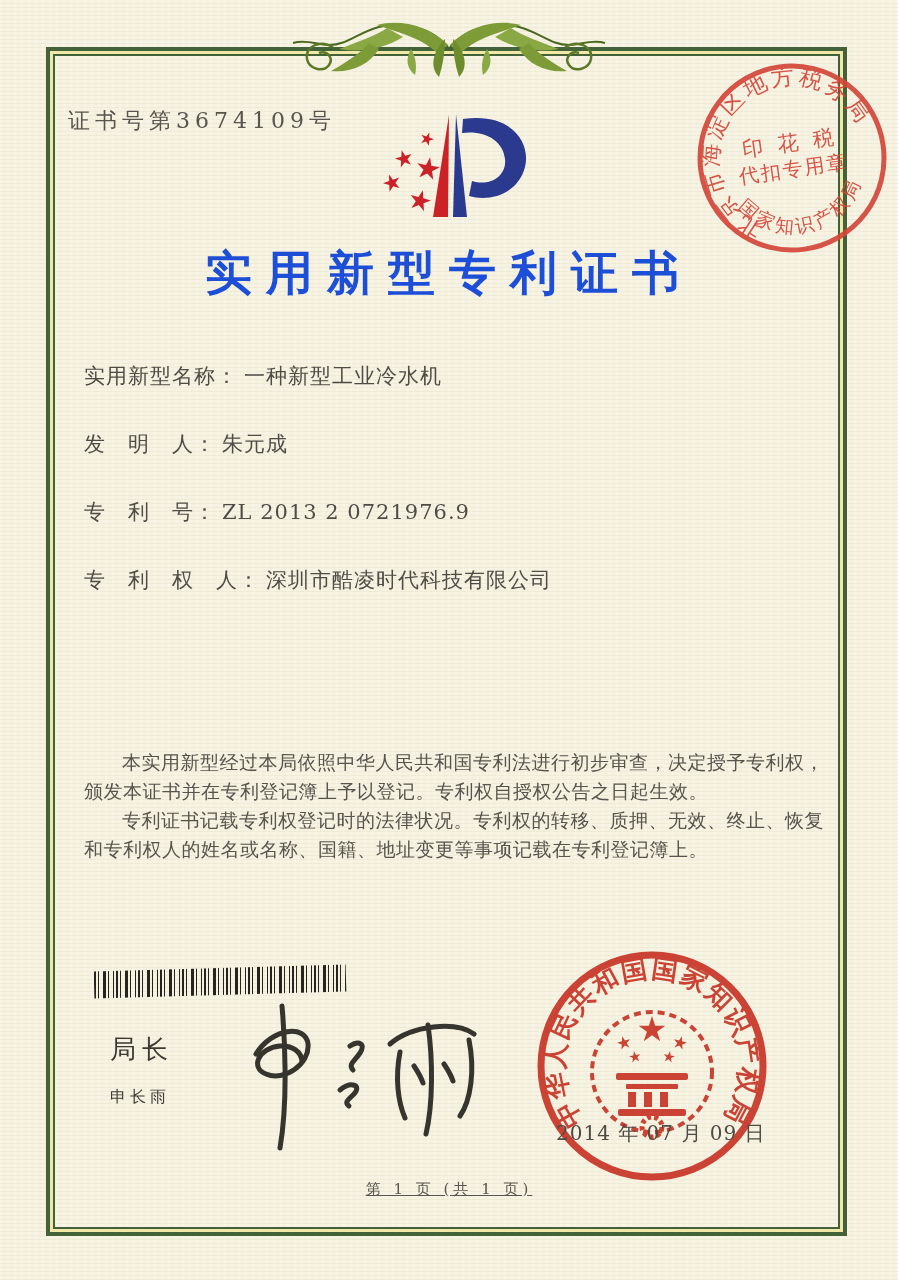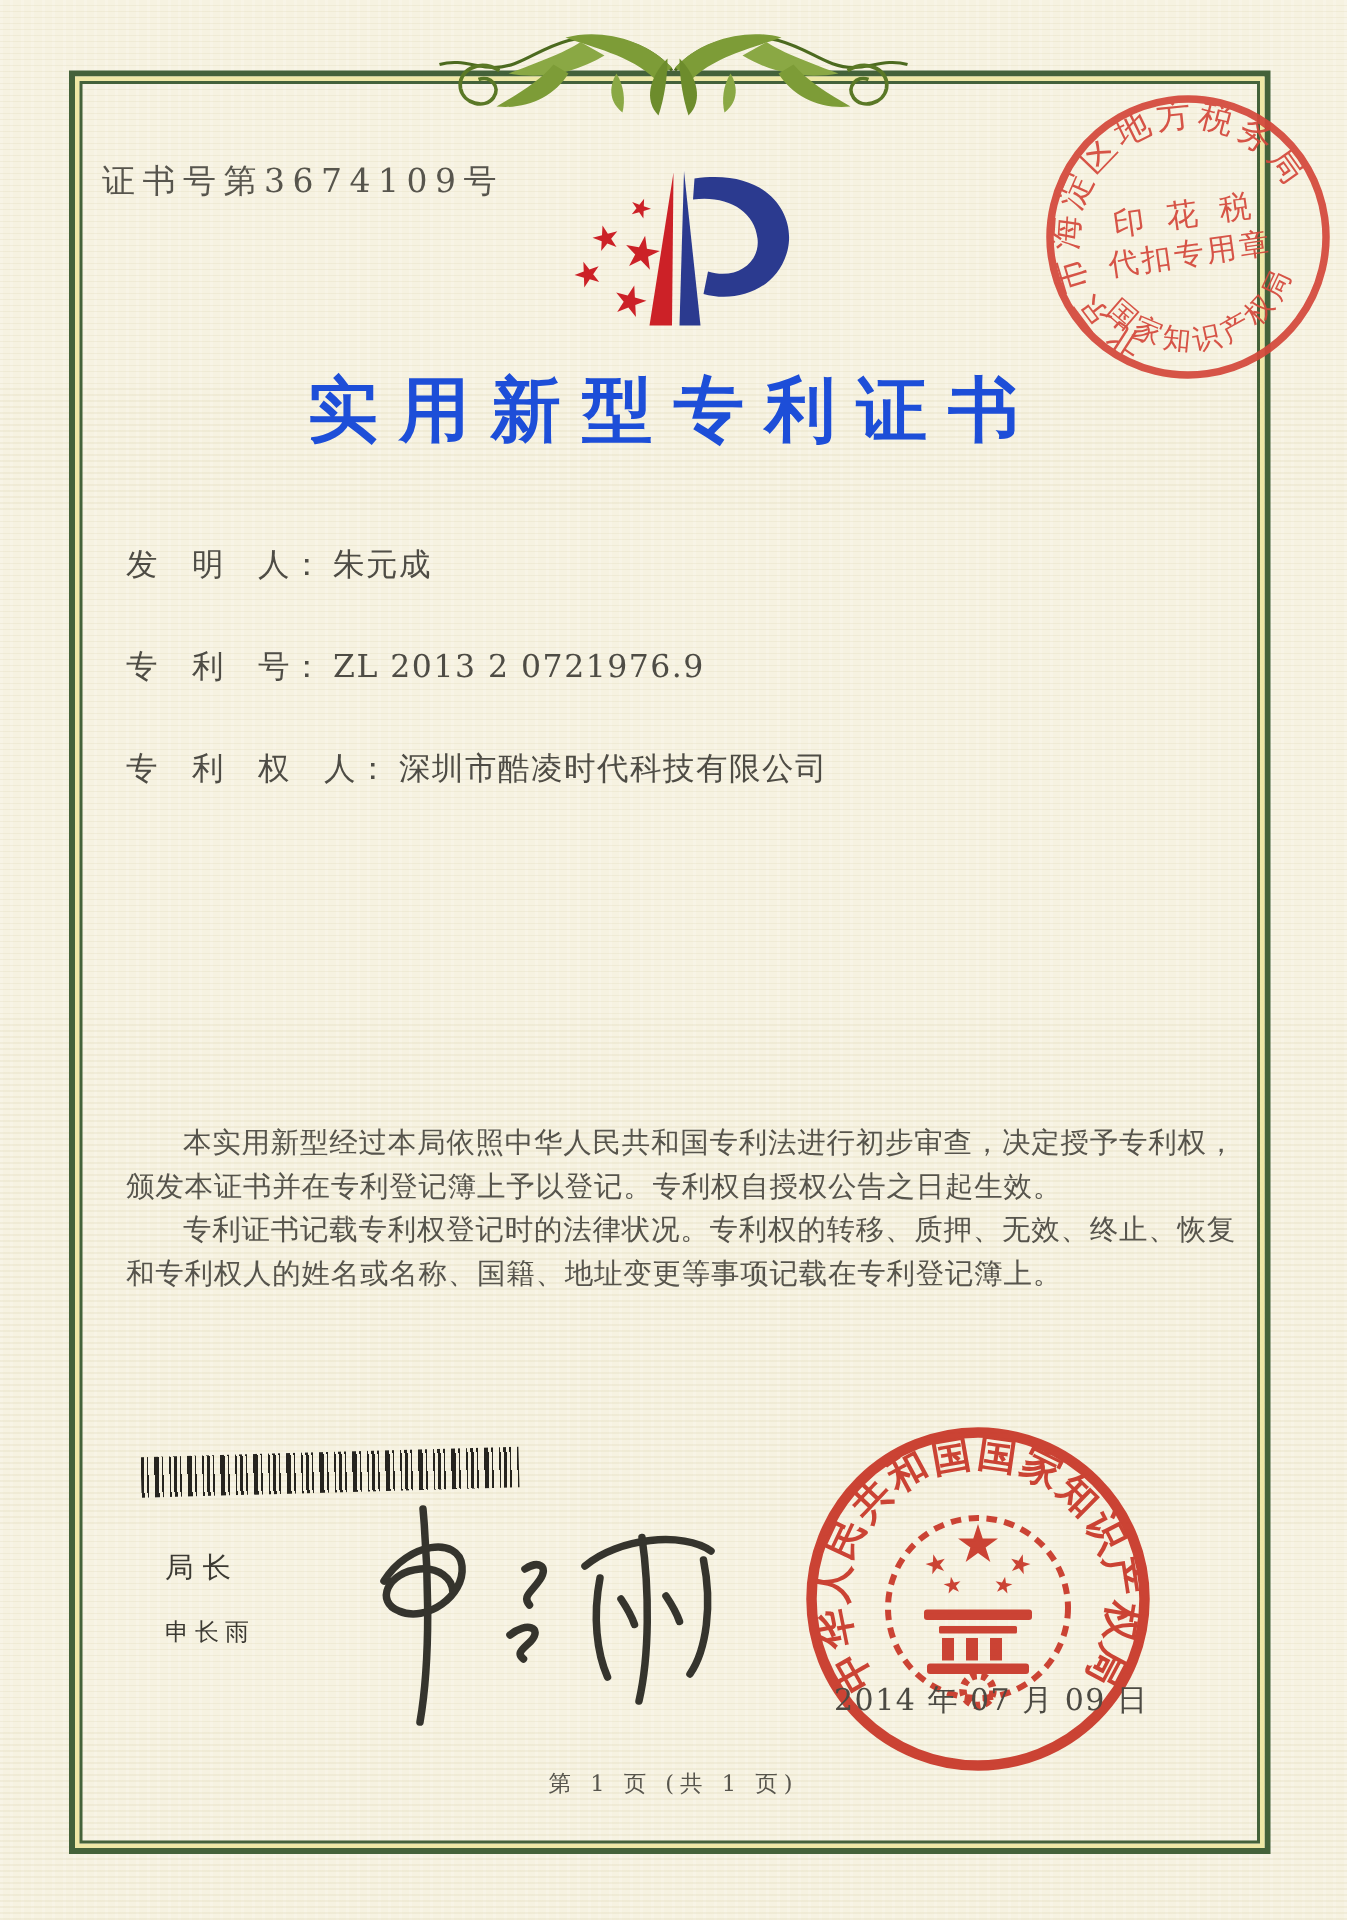--- a/index.html
+++ b/index.html
@@ -34,27 +34,27 @@
   #body-text p{margin:0;text-indent:2em;letter-spacing:.5px;}
   #barcode{left:94px;top:968px;width:252px;height:27px;transform:rotate(-1.6deg);
     background:repeating-linear-gradient(90deg,
       #26241f 0 2px, transparent 2px 4px,
       #26241f 4px 5px, transparent 5px 9px,
       #26241f 9px 12px, transparent 12px 14px,
       #26241f 14px 15px, transparent 15px 19px,
       #26241f 19px 20px, transparent 20px 22px);
   }
   #sig-block{left:110px;top:1032px;color:#3c3a33;font-family:"DejaVu Sans",sans-serif;}
-  #sig-title{font-size:19px;letter-spacing:6px;}
+  #sig-title{font-size:26px;letter-spacing:6px;}
   #sig-name{font-size:16px;letter-spacing:4px;margin-top:20px;}
   #signature-svg{left:222px;top:1000px;width:270px;height:152px;z-index:3;}
   #official-seal{left:532px;top:946px;width:240px;height:240px;opacity:.95;z-index:2;}
   #seal-date{left:556px;top:1120px;width:210px;font-size:20px;letter-spacing:1px;
              color:#4c4a43;z-index:3;white-space:nowrap;}
-  #footer{left:0;right:0;top:1180px;text-align:center;font-size:15px;letter-spacing:4px;color:#57554d;}
+  #footer{left:0;right:0;top:1180px;text-align:center;font-size:15px;letter-spacing:4px;color:#57554d;text-decoration:underline;}
   svg text{font-family:"DejaVu Serif",serif;}
 </style>
 </head>
 <body>
 
 <svg width="0" height="0" style="position:absolute" aria-hidden="true">
   <defs>
     <path id="star5" d="M0,-1 L0.2245,-0.309 0.9511,-0.309 0.3633,0.118 0.5878,0.809 0,0.382 -0.5878,0.809 -0.3633,0.118 -0.9511,-0.309 -0.2245,-0.309 Z"></path>
   </defs>
 </svg>
@@ -105,20 +105,23 @@
   <text font-size="19" fill="#d4473a" letter-spacing="3">
     <textPath href="#tax-bot-arc" startOffset="14">国家知识产权局</textPath>
   </text>
   <text x="100" y="92" font-size="21" fill="#d4473a" text-anchor="middle" letter-spacing="4">印 花 税</text>
   <text x="100" y="118" font-size="20" fill="#d4473a" text-anchor="middle" letter-spacing="2">代扣专用章</text>
 </svg>
 
 <div id="title" class="abs">实用新型专利证书</div>
 
 <div id="fields" class="abs">
+  <div class="field">
+    <span class="lbl">实用新型名称：</span><span class="val">一种新型工业冷水机</span>
+  </div>
   <div class="field">
     <span class="lbl">发　明　人：</span><span class="val">朱元成</span>
   </div>
   <div class="field">
     <span class="lbl">专　利　号：</span><span class="val">ZL 2013 2 0721976.9</span>
   </div>
   <div class="field">
     <span class="lbl">专　利　权　人：</span><span class="val">深圳市酷凌时代科技有限公司</span>
   </div>
 </div>

